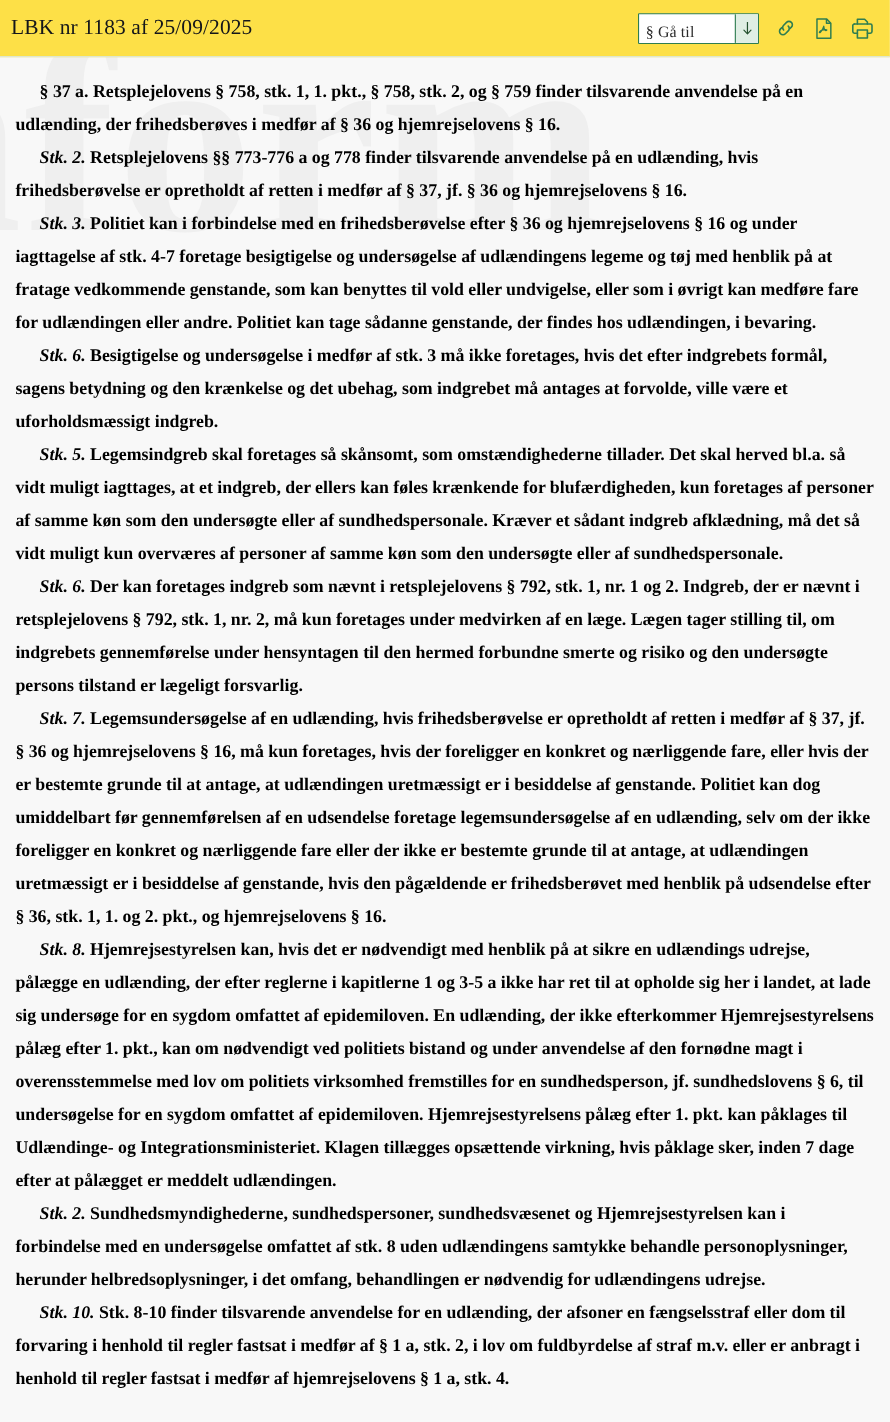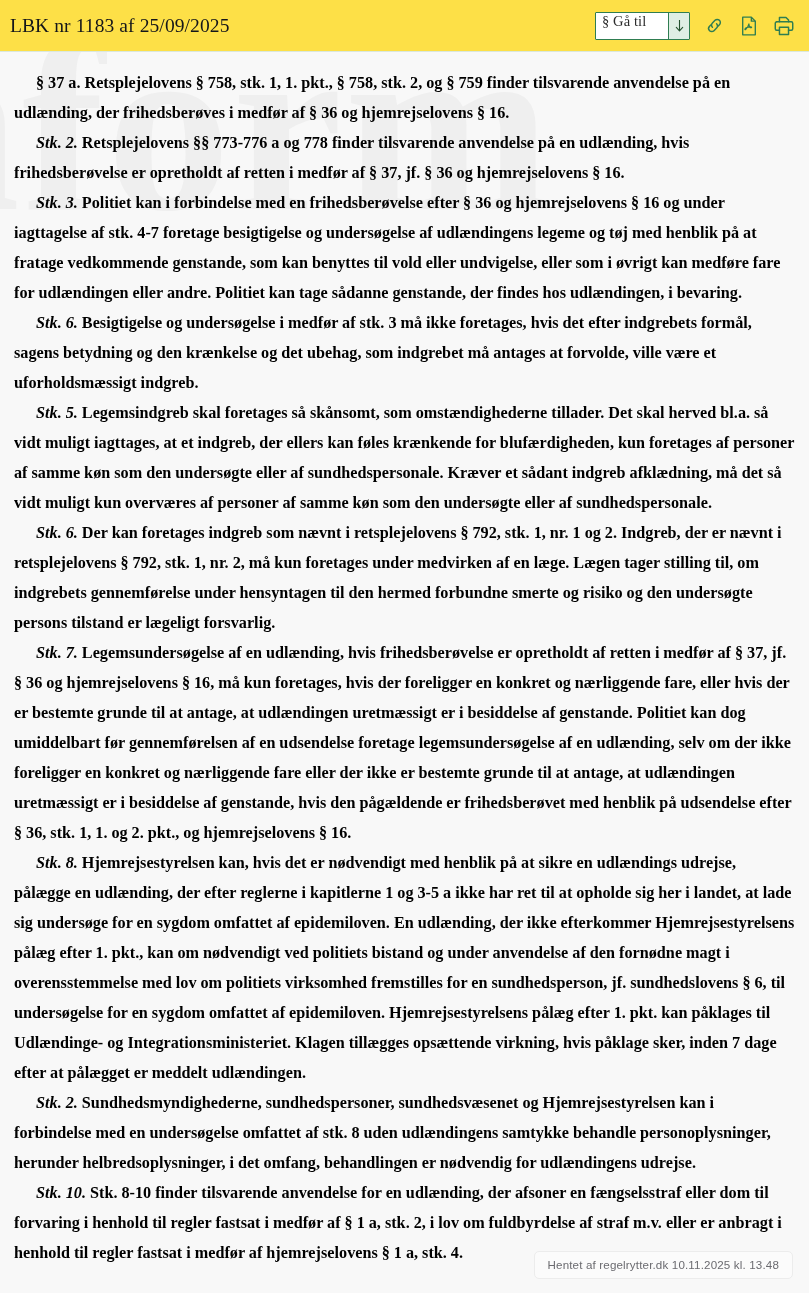--- a/index.html
+++ b/index.html
@@ -67,22 +67,22 @@
   }
   .header-tools {
     display: flex;
     align-items: center;
     gap: 13px;
   }
   .goto-select {
     box-sizing: border-box;
     position: relative;
     display: flex;
-    align-items: flex-start;
-    width: 95px;
+    align-items: flex-end;
+    width: 110px;
     height: 28px;
     border: 1.5px solid #2f7d51;
     background: #ffffff;
     border-radius: 1px;
     cursor: pointer;
   }
   .goto-label {
     font-family: "Liberation Serif", "DejaVu Serif", serif;
     font-size: 14.5px;
     color: #2b2b2b;
@@ -226,15 +226,14 @@
 
     <p class="para"><span class="lead">Stk. 8.</span><span> Hjemrejsestyrelsen kan, hvis det er nødvendigt med henblik på at sikre en udlændings udrejse, pålægge en udlænding, der efter reglerne i kapitlerne 1 og 3-5 a ikke har ret til at opholde sig her i landet, at lade sig undersøge for en sygdom omfattet af epidemiloven. En udlænding, der ikke efterkommer Hjemrejsestyrelsens pålæg efter 1. pkt., kan om nødvendigt ved politiets bistand og under anvendelse af den fornødne magt i overensstemmelse med lov om politiets virksomhed fremstilles for en sundhedsperson, jf. sundhedslovens § 6, til undersøgelse for en sygdom omfattet af epidemiloven. Hjemrejsestyrelsens pålæg efter 1. pkt. kan påklages til Udlændinge- og Integrationsministeriet. Klagen tillægges opsættende virkning, hvis påklage sker, inden 7 dage efter at pålægget er meddelt udlændingen.</span></p>
 
     <p class="para"><span class="lead">Stk. 2.</span><span> Sundhedsmyndighederne, sundhedspersoner, sundhedsvæsenet og Hjemrejsestyrelsen kan i forbindelse med en undersøgelse omfattet af stk. 8 uden udlændingens samtykke behandle personoplysninger, herunder helbredsoplysninger, i det omfang, behandlingen er nødvendig for udlændingens udrejse.</span></p>
 
 
     <p class="para"><span class="lead">Stk. 10.</span><span> Stk. 8-10 finder tilsvarende anvendelse for en udlænding, der afsoner en fængselsstraf eller dom til forvaring i henhold til regler fastsat i medfør af § 1 a, stk. 2, i lov om fuldbyrdelse af straf m.v. eller er anbragt i henhold til regler fastsat i medfør af hjemrejselovens § 1 a, stk. 4.</span></p>
 
   </div>
 
-  <div class="footer-stamp">Hentet af regelrytter.dk 10.11.2025 kl. 13.48</div>
 
 </div>
 
 </body></html>

